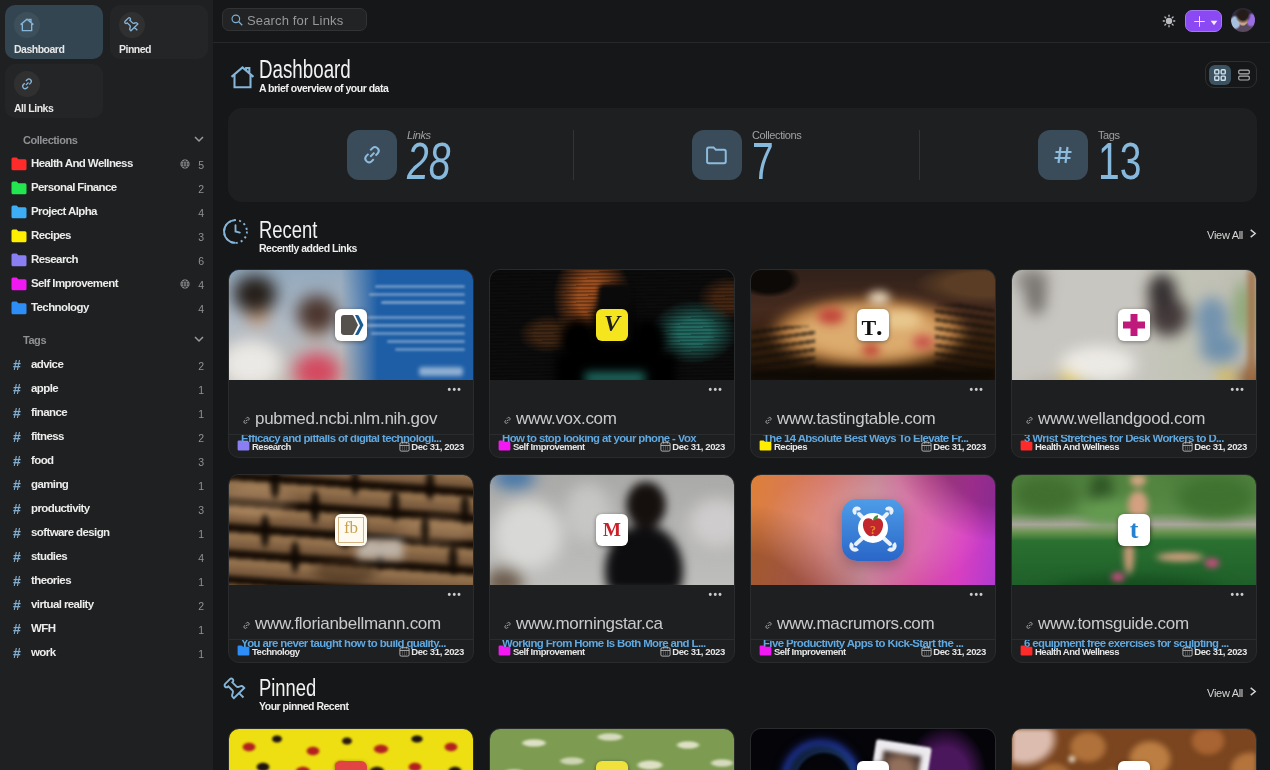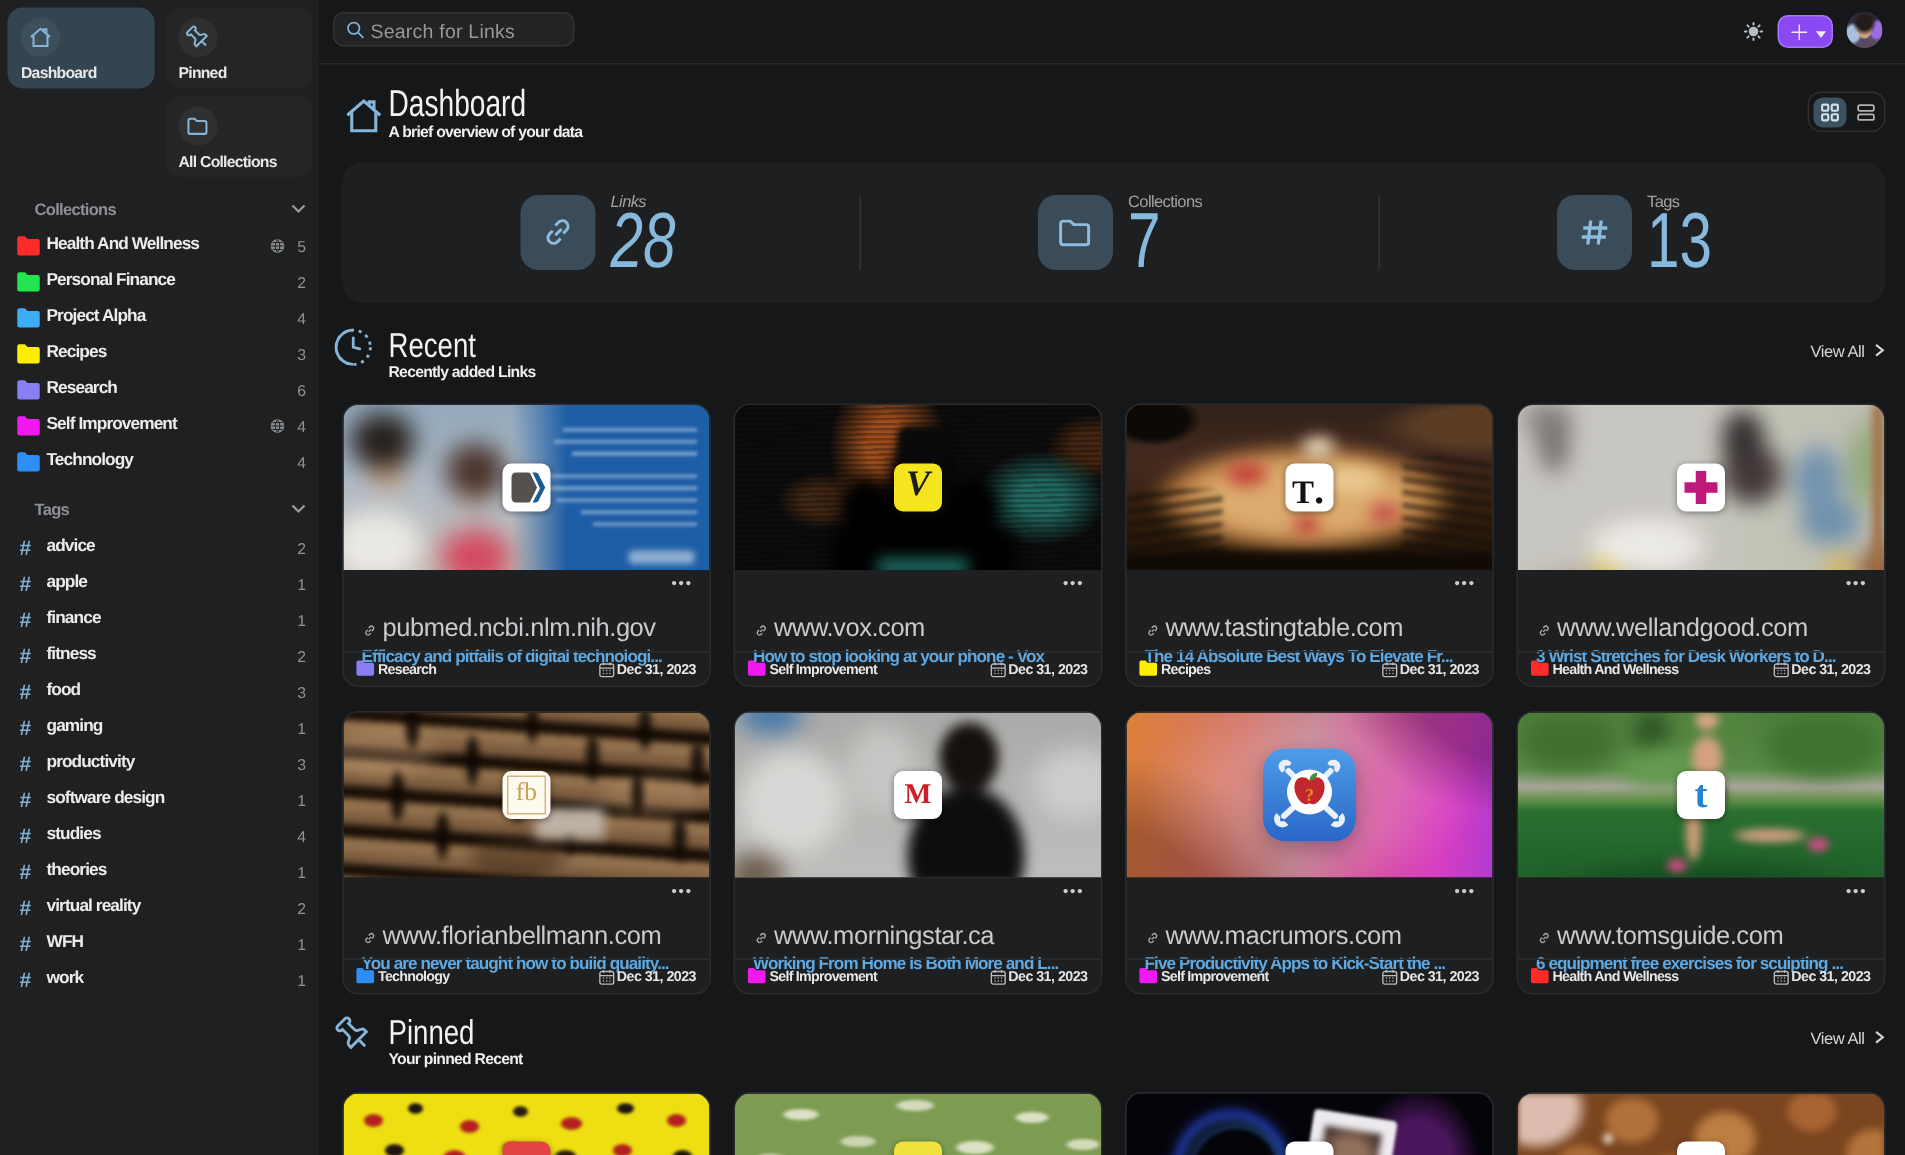--- a/index.html
+++ b/index.html
@@ -19,21 +19,21 @@
 .crow .name { position:absolute; left:31px; top:5px; font-size:11.5px; font-weight:600; letter-spacing:-0.6px; color:#ececec; white-space:nowrap; }
 .crow .cnt { position:absolute; right:9px; top:7px; font-size:10.5px; color:#909294; }
 .crow .globe { position:absolute; right:23px; top:7px; }
 .trow { position:absolute; left:0; width:213px; height:24px; }
 .trow .hash { position:absolute; left:13px; top:4px; font-size:14px; font-weight:bold; color:#82aed1; }
 .trow .name { position:absolute; left:31px; top:5px; font-size:11.5px; font-weight:600; letter-spacing:-0.6px; color:#ececec; white-space:nowrap; }
 .trow .cnt { position:absolute; right:9px; top:7px; font-size:10.5px; color:#909294; }
 
 
 #topbar { position:absolute; left:213px; top:0; width:1057px; height:43px; background:#161718; border-bottom:1px solid #27282a; }
-#search { position:absolute; left:9px; top:8px; width:161px; height:23px; background:#222324; border:1px solid #323335; border-radius:7px; }
+#search { position:absolute; left:9px; top:8px; width:145px; height:23px; background:#222324; border:1px solid #323335; border-radius:7px; }
 #search .mag { position:absolute; left:7px; top:4px; }
 #search .ph { position:absolute; left:24px; top:4px; font-size:13px; letter-spacing:0.15px; color:#969899; }
 #plusbtn { position:absolute; left:972px; top:10px; width:37px; height:22px; background:#8a49f2; border:1px solid #a577f7; border-radius:7px; }
 #avatar { position:absolute; left:1018px; top:8px; width:24px; height:24px; border-radius:50%;
   background: radial-gradient(circle at 50% 30%, #241c18 0 22%, transparent 40%),
               radial-gradient(ellipse 7px 9px at 50% 48%, #c9a287 0 60%, transparent 75%),
               radial-gradient(ellipse 8px 10px at 18% 60%, #a8c0e0 0 50%, transparent 75%),
               radial-gradient(ellipse 8px 10px at 85% 50%, #9a6ee0 0 50%, transparent 75%),
               radial-gradient(circle at 50% 115%, #5a4a60 0 40%, transparent 70%),
               linear-gradient(160deg, #38324a, #1c1826); }
@@ -92,27 +92,27 @@
   <div class="tile" style="left:110px; top:5px;">
     <div class="circ">
           <svg width="18" height="18" viewBox="0 0 24 24" fill="none" stroke="#85b5d9" stroke-width="1.8">
             <g transform="rotate(-45 12 12)">
               <path d="M12 16.5 V22 M9.5 10.5 a2 2 0 0 1 -1.1 1.8 l-1.8 .9 A2 2 0 0 0 5.5 15 V16.5 h13 V15 a2 2 0 0 0 -1.1 -1.8 l-1.8 -.9 a2 2 0 0 1 -1.1 -1.8 V5.5 h0.5 a1.75 1.75 0 0 0 0 -3.5 h-6 a1.75 1.75 0 0 0 0 3.5 h0.5 z"></path>
             </g>
           </svg>
         </div>
     <div class="lbl">Pinned</div>
   </div>
-  <div class="tile" style="left:110px; top:64px;">
+  <div class="tile" style="left:5px; top:64px;">
     <div class="circ">
           <svg width="18" height="18" viewBox="0 0 24 24" fill="none" stroke="#85b5d9" stroke-width="1.8">
-            <path d="M3.5 7 a1.5 1.5 0 0 1 1.5 -1.5 h4 l2 2 h7 a1.5 1.5 0 0 1 1.5 1.5 v8.5 a1.5 1.5 0 0 1 -1.5 1.5 h-13 a1.5 1.5 0 0 1 -1.5 -1.5 z"></path>
-          </svg>
-        </div>
-    <div class="lbl">All Collections</div>
+            <path d="M10.5 13.5 L14 10 M9 11 L7 13 a3.2 3.2 0 0 0 4.5 4.5 L13.5 15.5 M15 12.5 L17 10.5 A3.2 3.2 0 0 0 12.5 6 L10.5 8"></path>
+          </svg>
+        </div>
+    <div class="lbl">All Links</div>
   </div>
 
   <div class="shead" style="top:134px;">Collections</div>
   <svg class="chev" style="top:133px;" viewBox="0 0 12 12" fill="none" stroke="#9a9a9a" stroke-width="1.5">
         <path d="M2 4 L6 8 L10 4"></path>
       </svg>
 
   <div id="collrows">
         <div class="crow" style="top:152px">
     <svg class="fold" width="16" height="14" viewBox="0 0 16 14">

